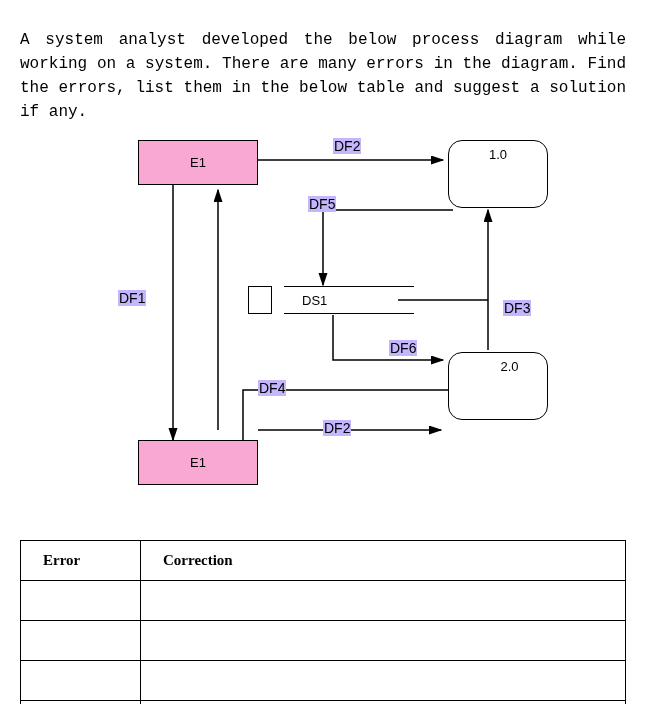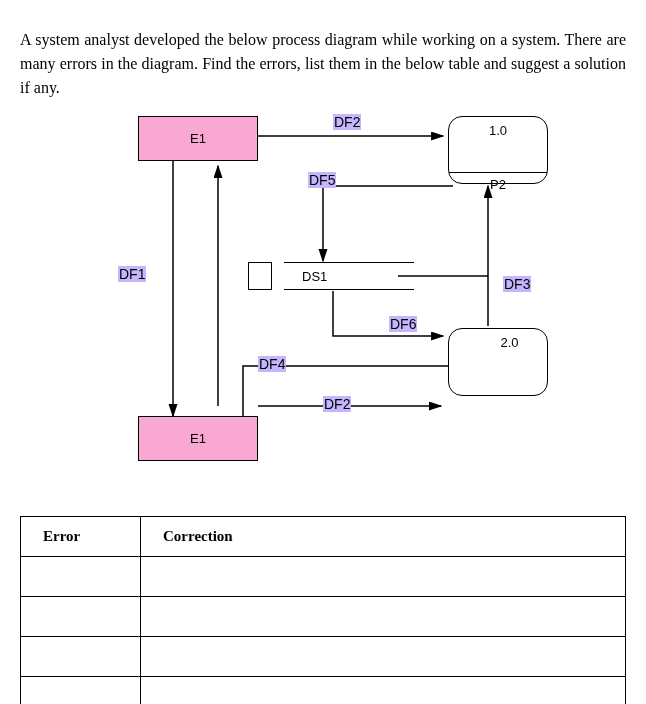--- a/index.html
+++ b/index.html
@@ -8,20 +8,21 @@
     padding: 12px 20px;
     font-family: "Times New Roman", Times, serif;
     font-size: 16px;
     color: #000;
     background: #fff;
     width: 646px;
   }
   .intro {
     line-height: 1.5;
     text-align: justify;
+    font-family: Liberation Mono, monospace;
   }
   .diagram {
     position: relative;
     width: 560px;
     height: 370px;
     margin: 8px auto 30px auto;
     font-family: Arial, Helvetica, sans-serif;
     font-size: 13px;
   }
   .entity {
@@ -34,21 +35,20 @@
   }
   .process {
     position: absolute;
     border: 1.5px solid #000;
     border-radius: 14px;
     background: #fff;
     display: flex;
     flex-direction: column;
     align-items: center;
     justify-content: flex-start;
-    gap: 28px;
   }
   .process .pid {
     padding-top: 6px;
   }
   .process .pname {
     border-top: 1.5px solid #000;
     width: 100%;
     text-align: center;
     padding: 4px 0;
     margin-top: 6px;
@@ -141,21 +141,20 @@
   <div class="entity" style="left:95px; top:0; width:120px; height:45px;">
     <span>E1</span>
   </div>
 
   <div class="entity" style="left:95px; top:300px; width:120px; height:45px;">
     <span>E1</span>
   </div>
 
   <div class="process" style="left:405px; top:0; width:100px; height:68px;">
     <div class="pid">1.0</div>
-    <div class="pname">P2</div>
   </div>
 
   <div class="process" style="left:405px; top:212px; width:100px; height:68px;padding-left:23px;">
     <div class="pid">2.0</div>
   </div>
 
   <div class="datastore" style="left:205px; top:146px;gap:12px;">
     <div class="ds-left"></div>
     <div class="ds-right">
       <span>DS1</span>

